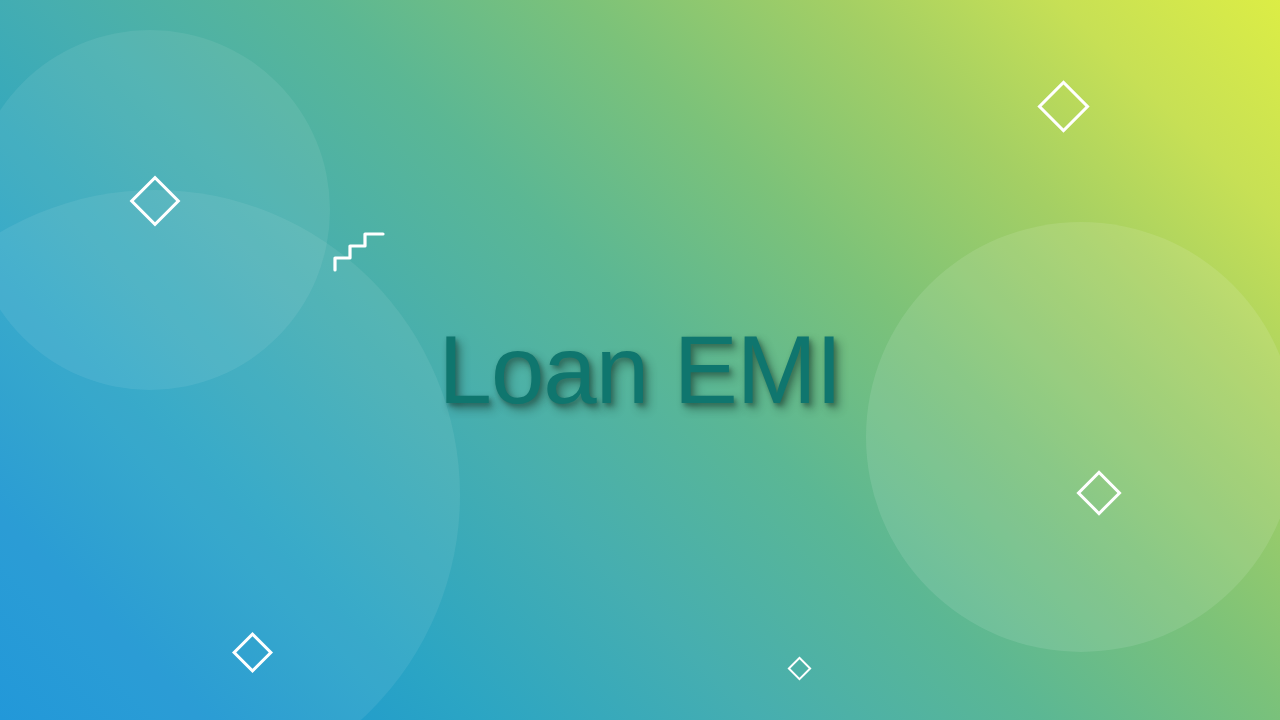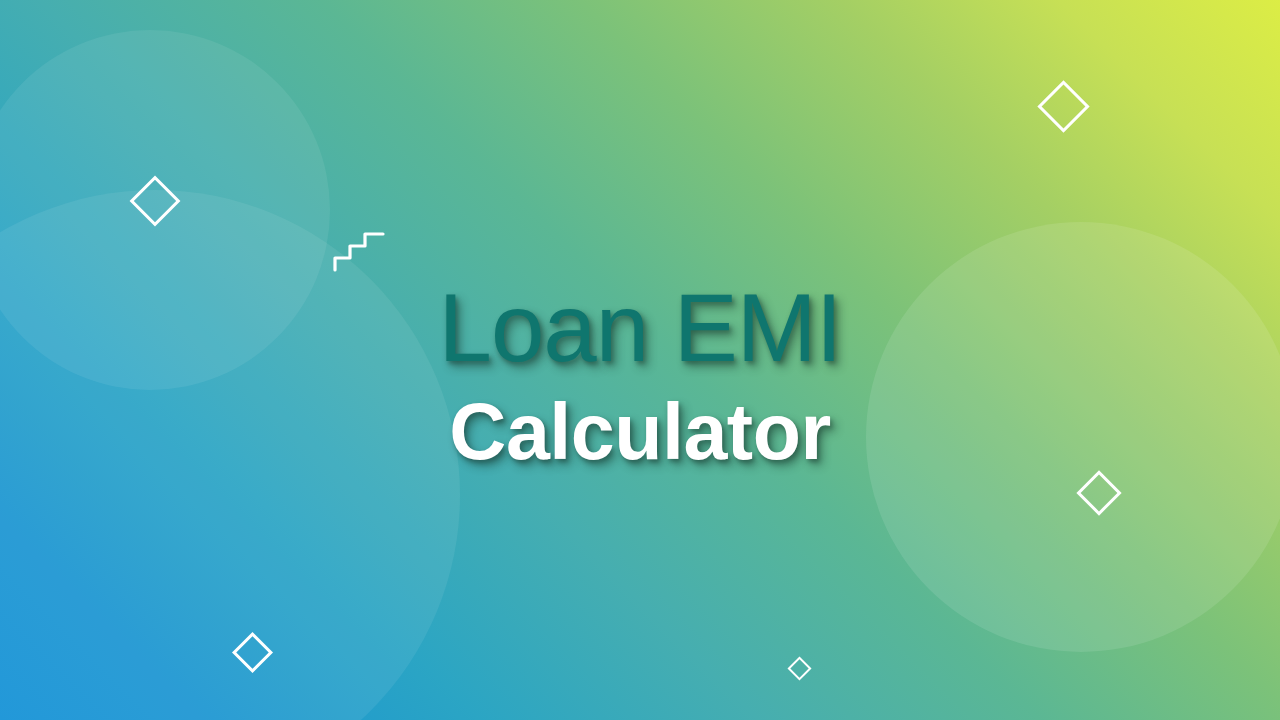--- a/index.html
+++ b/index.html
@@ -146,16 +146,15 @@
   <div class="diamond" style="left:238px; top:638px; width:23px; height:23px;"></div>
 
   <div class="diamond thin" style="left:791px; top:660px; width:13px; height:13px;"></div>
 
   <svg class="stairs" viewBox="0 0 52 46">
     <polyline points="2,44 2,32 17,32 17,20 32,20 32,8 50,8" fill="none" stroke="#ffffff" stroke-width="3.2" stroke-linecap="round" stroke-linejoin="round"></polyline>
   </svg>
 
   <div class="title-block">
     <h1 class="title-main">Loan EMI</h1>
-    <h2 class="title-sub">Calculator</h2>
   </div>
 
 </div>
 
 </body></html>

